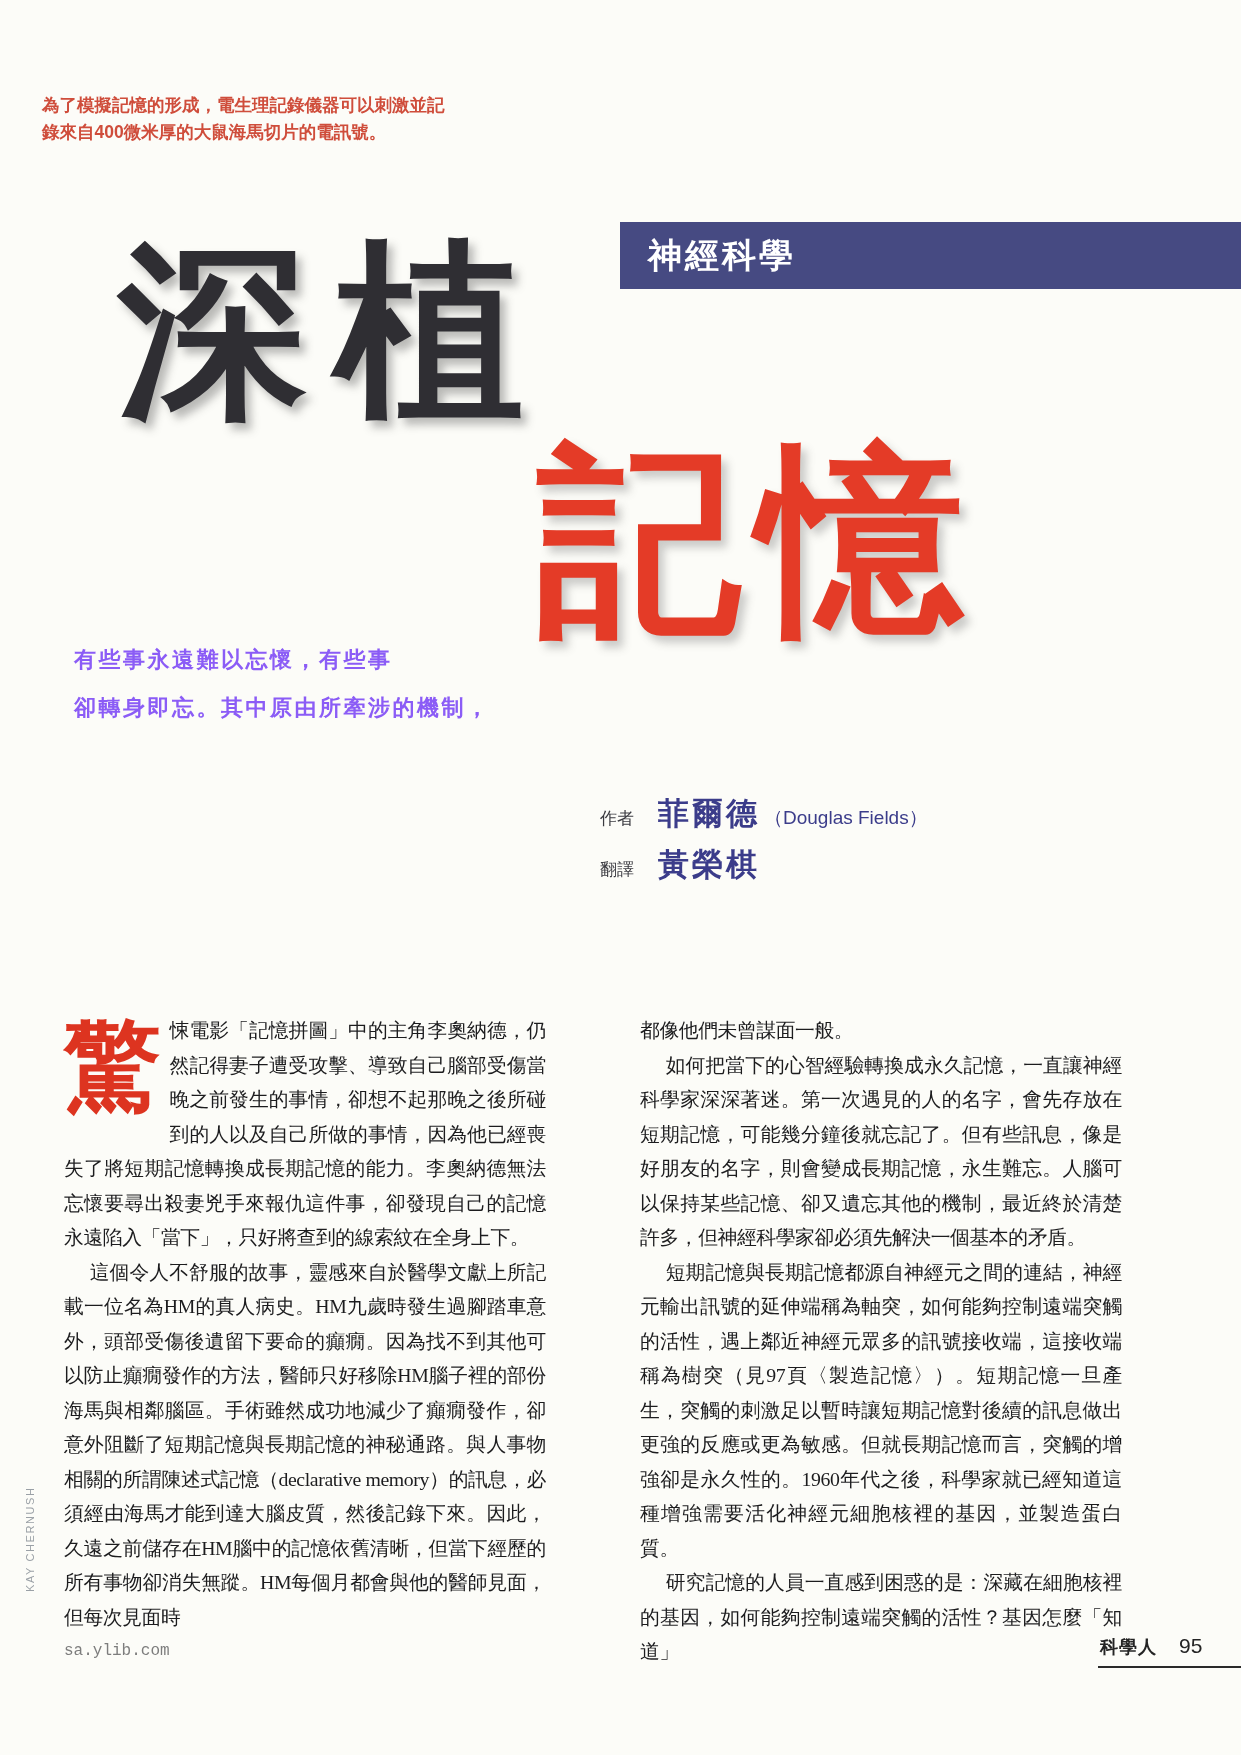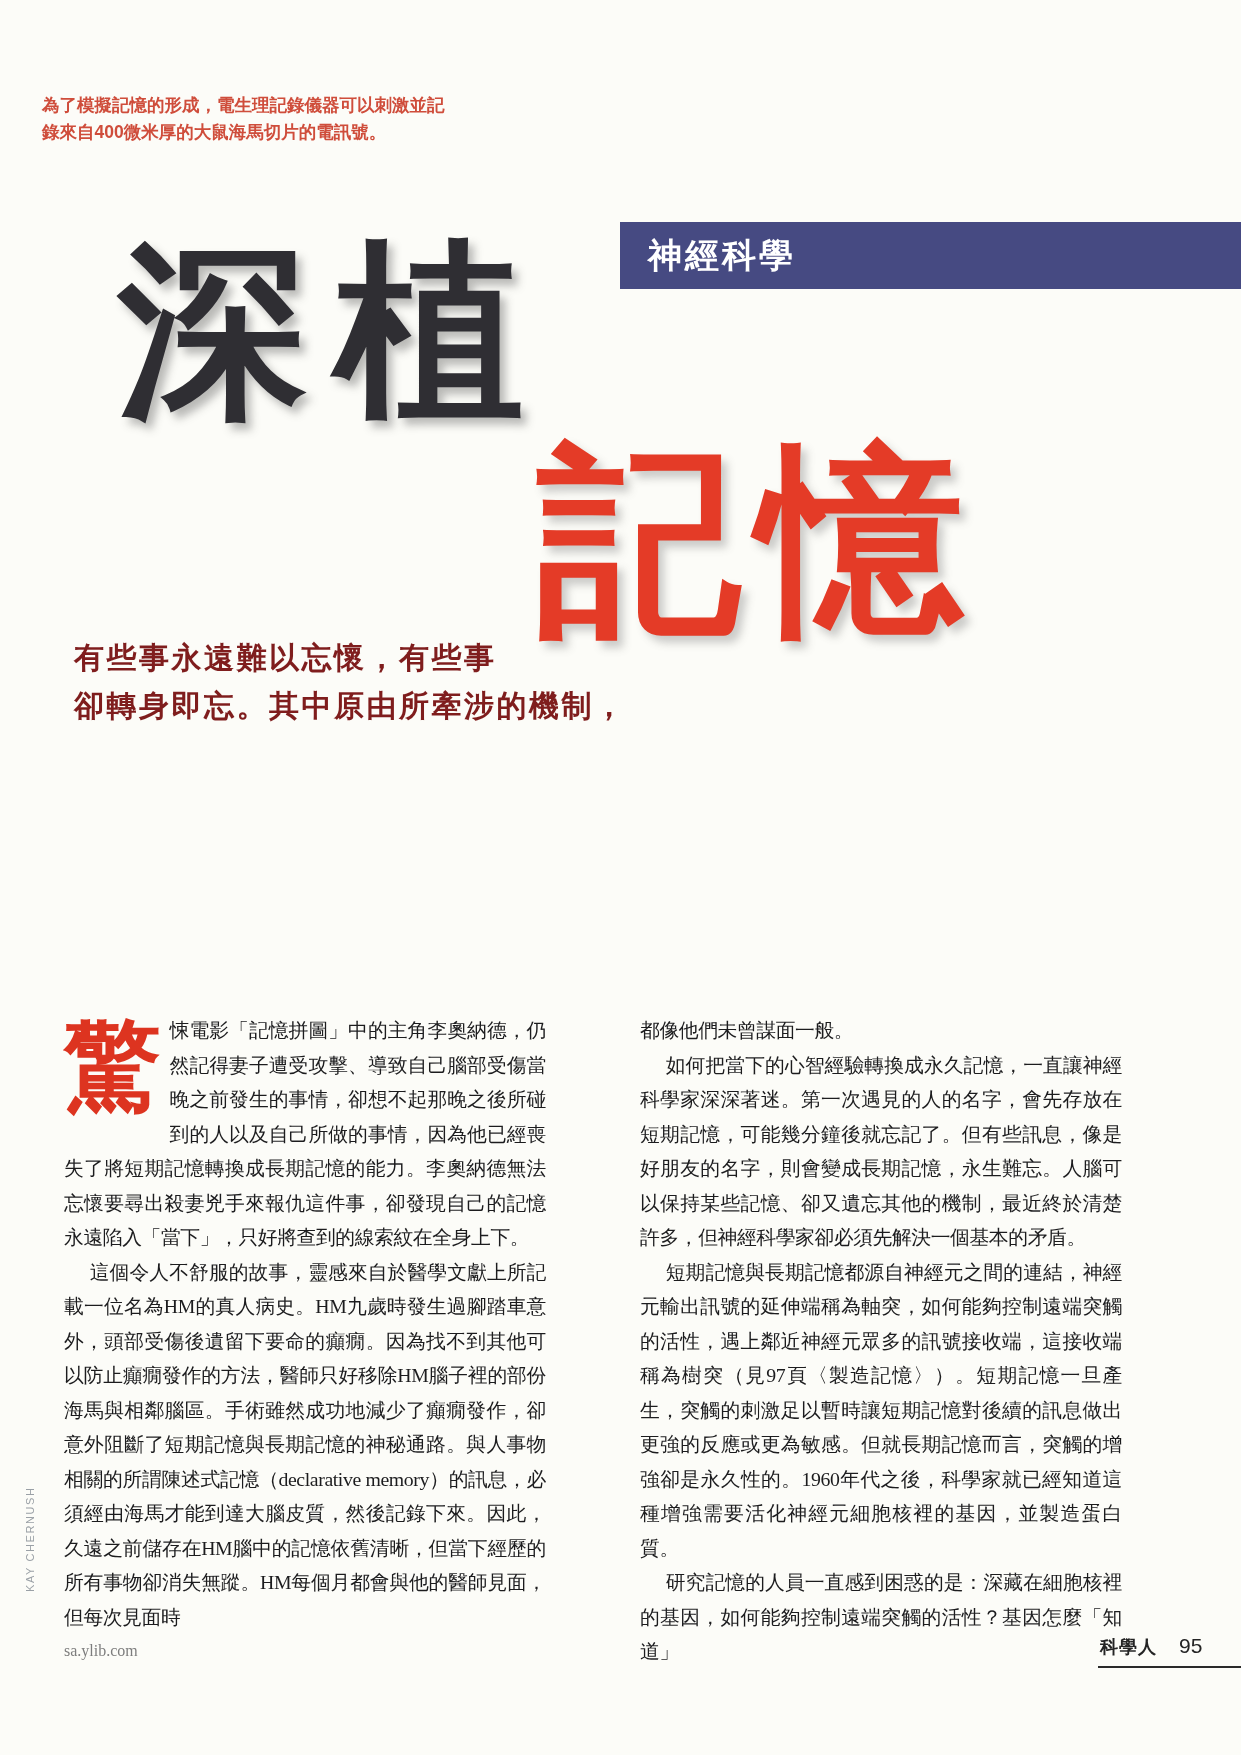--- a/index.html
+++ b/index.html
@@ -47,23 +47,23 @@
   .title-red{
     position:absolute;left:537px;top:438px;margin:0;
     font-size:204px;line-height:1;font-weight:bold;letter-spacing:18px;
     color:#e43b27;white-space:nowrap;
     text-shadow:6px 7px 9px rgba(90,90,90,0.3);
     font-family:"Liberation Sans","DejaVu Sans",sans-serif;
   }
   
   .subtitle{
     position:absolute;left:74px;top:636px;
-    font-family:Liberation Mono, monospace;
-    font-size:30px;line-height:48px;font-weight:bold;
-    color:#7f1d1d;letter-spacing:2.5px;
+    font-family:Liberation Sans, sans-serif;
+    font-size:22px;line-height:48px;font-weight:bold;
+    color:#8b5cf6;letter-spacing:2.5px;
   }
   .subtitle span{display:block;}
   
   .byline{position:absolute;left:600px;top:793px;}
   .byline-row{display:flex;align-items:baseline;margin-bottom:9px;}
   .byline-label{
     font-family:"Liberation Sans","DejaVu Sans",sans-serif;
     font-size:17px;color:#3a3a40;width:40px;margin-right:18px;
   }
   .byline-name{
@@ -86,21 +86,21 @@
   .dropcap{
     float:left;
     font-size:97px;line-height:1.04;
     color:#dd3420;font-weight:bold;
     margin:4px 9px 0 0;
     font-family:"Liberation Serif","DejaVu Serif",serif;
   }
   
   .footer-site{
     position:absolute;left:64px;top:1642px;
-    font-family:Liberation Serif, serif;
+    font-family:Liberation Mono, monospace;
     font-size:16px;color:#7d7d7d;text-align:center;
   }
   .footer-folio{
     position:absolute;left:1100px;top:1634px;white-space:nowrap;
     font-family:"Liberation Sans","DejaVu Sans",sans-serif;color:#242424;
   }
   .folio-mag{font-size:18px;font-weight:bold;letter-spacing:1px;}
   .folio-num{font-size:21px;margin-left:22px;}
   .folio-rule{
     position:absolute;left:1098px;top:1666px;width:143px;height:2px;
@@ -124,20 +124,31 @@
   </div>
 
   <h1 class="title-black">深植</h1>
   <h1 class="title-red">記憶</h1>
 
   <div class="subtitle">
     <span>有些事永遠難以忘懷，有些事</span>
     <span>卻轉身即忘。其中原由所牽涉的機制，</span>
   </div>
 
+  <div class="byline">
+    <div class="byline-row">
+      <span class="byline-label">作者</span>
+      <span class="byline-name">菲爾德</span>
+      <span class="byline-en">（Douglas Fields）</span>
+    </div>
+    <div class="byline-row">
+      <span class="byline-label">翻譯</span>
+      <span class="byline-name">黃榮棋</span>
+    </div>
+  </div>
 
   <div class="col col-left">
     <p class="body-p"><span class="dropcap">驚</span><span>悚電影「記憶拼圖」中的主角李奧納德，仍然記得妻子遭受攻擊、導致自己腦部受傷當晚之前發生的事情，卻想不起那晚之後所碰到的人以及自己所做的事情，因為他已經喪失了將短期記憶轉換成長期記憶的能力。李奧納德無法忘懷要尋出殺妻兇手來報仇這件事，卻發現自己的記憶永遠陷入「當下」，只好將查到的線索紋在全身上下。</span></p>
     <p class="body-p indent">這個令人不舒服的故事，靈感來自於醫學文獻上所記載一位名為HM的真人病史。HM九歲時發生過腳踏車意外，頭部受傷後遺留下要命的癲癇。因為找不到其他可以防止癲癇發作的方法，醫師只好移除HM腦子裡的部份海馬與相鄰腦區。手術雖然成功地減少了癲癇發作，卻意外阻斷了短期記憶與長期記憶的神秘通路。與人事物相關的所謂陳述式記憶（declarative memory）的訊息，必須經由海馬才能到達大腦皮質，然後記錄下來。因此，久遠之前儲存在HM腦中的記憶依舊清晰，但當下經歷的所有事物卻消失無蹤。HM每個月都會與他的醫師見面，但每次見面時</p>
   </div>
 
   <div class="col col-right">
     <p class="body-p">都像他們未曾謀面一般。</p>
     <p class="body-p indent">如何把當下的心智經驗轉換成永久記憶，一直讓神經科學家深深著迷。第一次遇見的人的名字，會先存放在短期記憶，可能幾分鐘後就忘記了。但有些訊息，像是好朋友的名字，則會變成長期記憶，永生難忘。人腦可以保持某些記憶、卻又遺忘其他的機制，最近終於清楚許多，但神經科學家卻必須先解決一個基本的矛盾。</p>
     <p class="body-p indent">短期記憶與長期記憶都源自神經元之間的連結，神經元輸出訊號的延伸端稱為軸突，如何能夠控制遠端突觸的活性，遇上鄰近神經元眾多的訊號接收端，這接收端稱為樹突（見97頁〈製造記憶〉）。短期記憶一旦產生，突觸的刺激足以暫時讓短期記憶對後續的訊息做出更強的反應或更為敏感。但就長期記憶而言，突觸的增強卻是永久性的。1960年代之後，科學家就已經知道這種增強需要活化神經元細胞核裡的基因，並製造蛋白質。</p>

